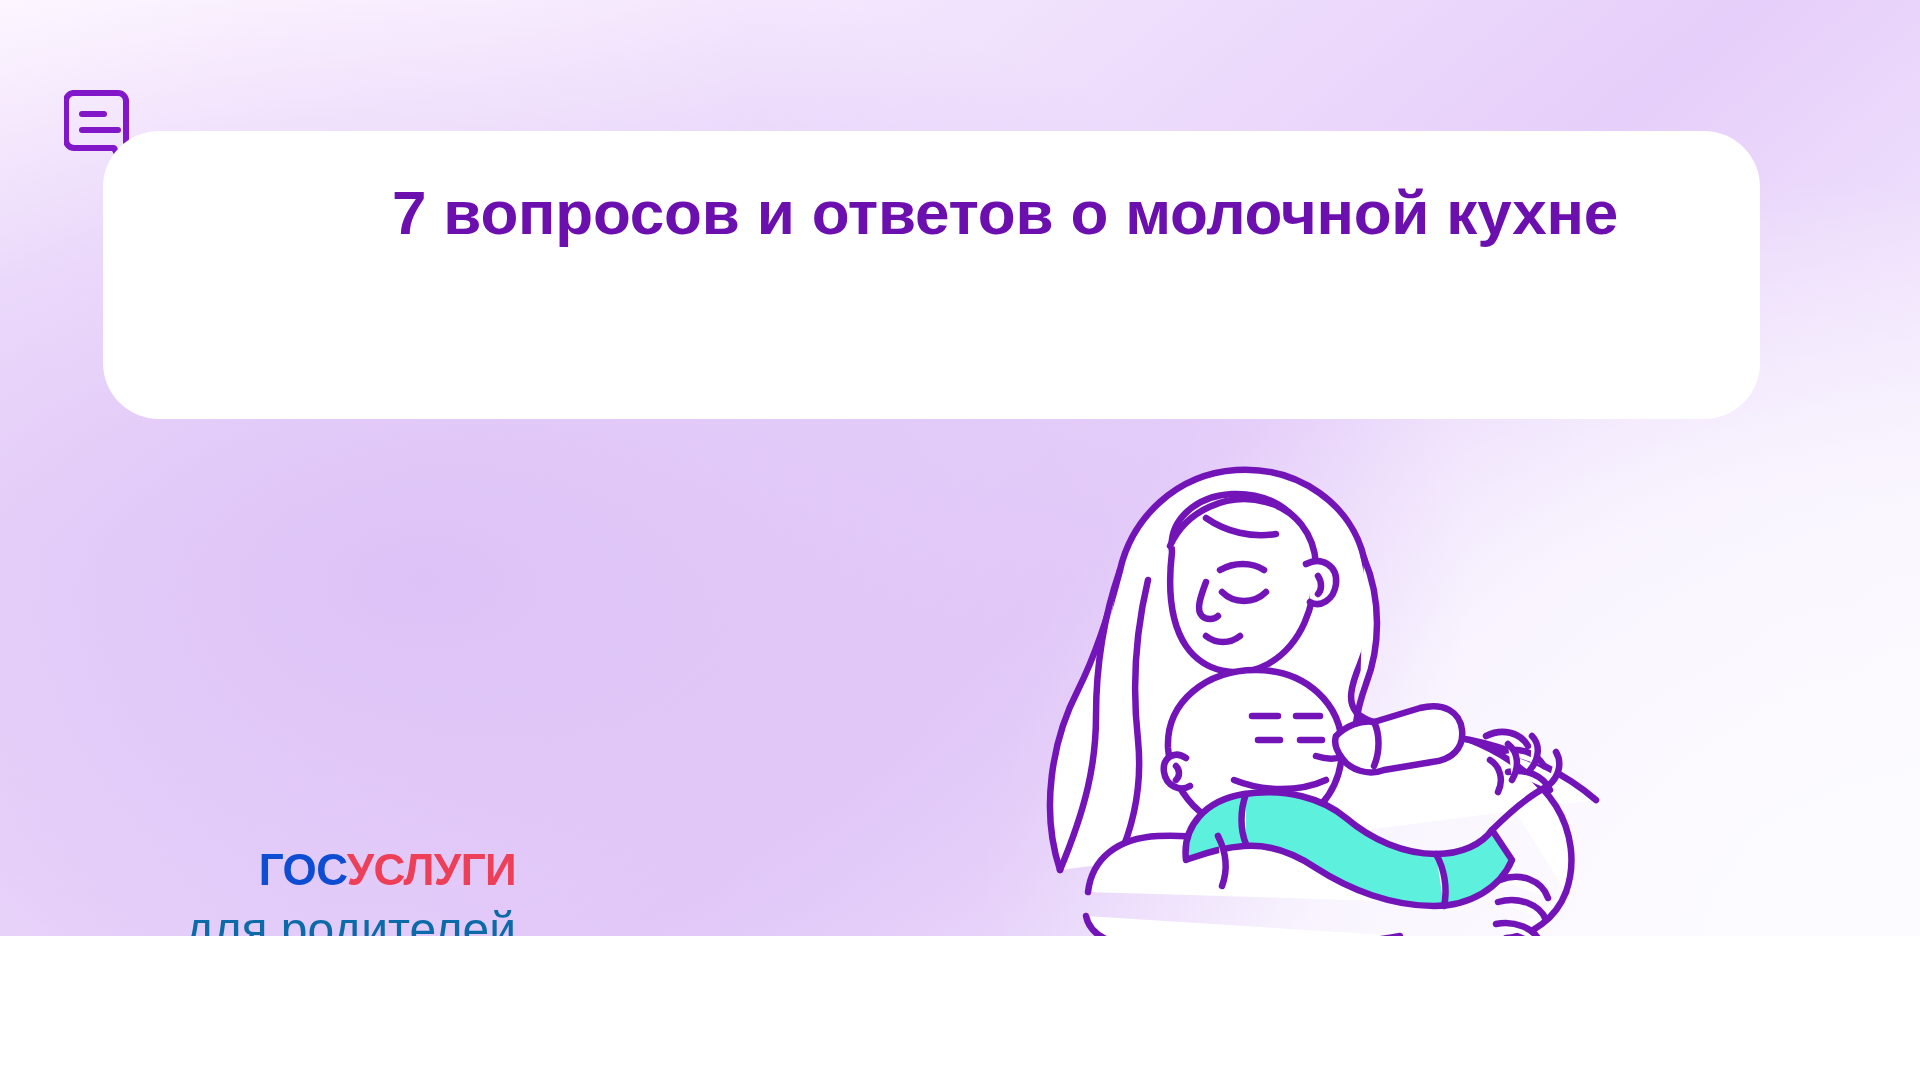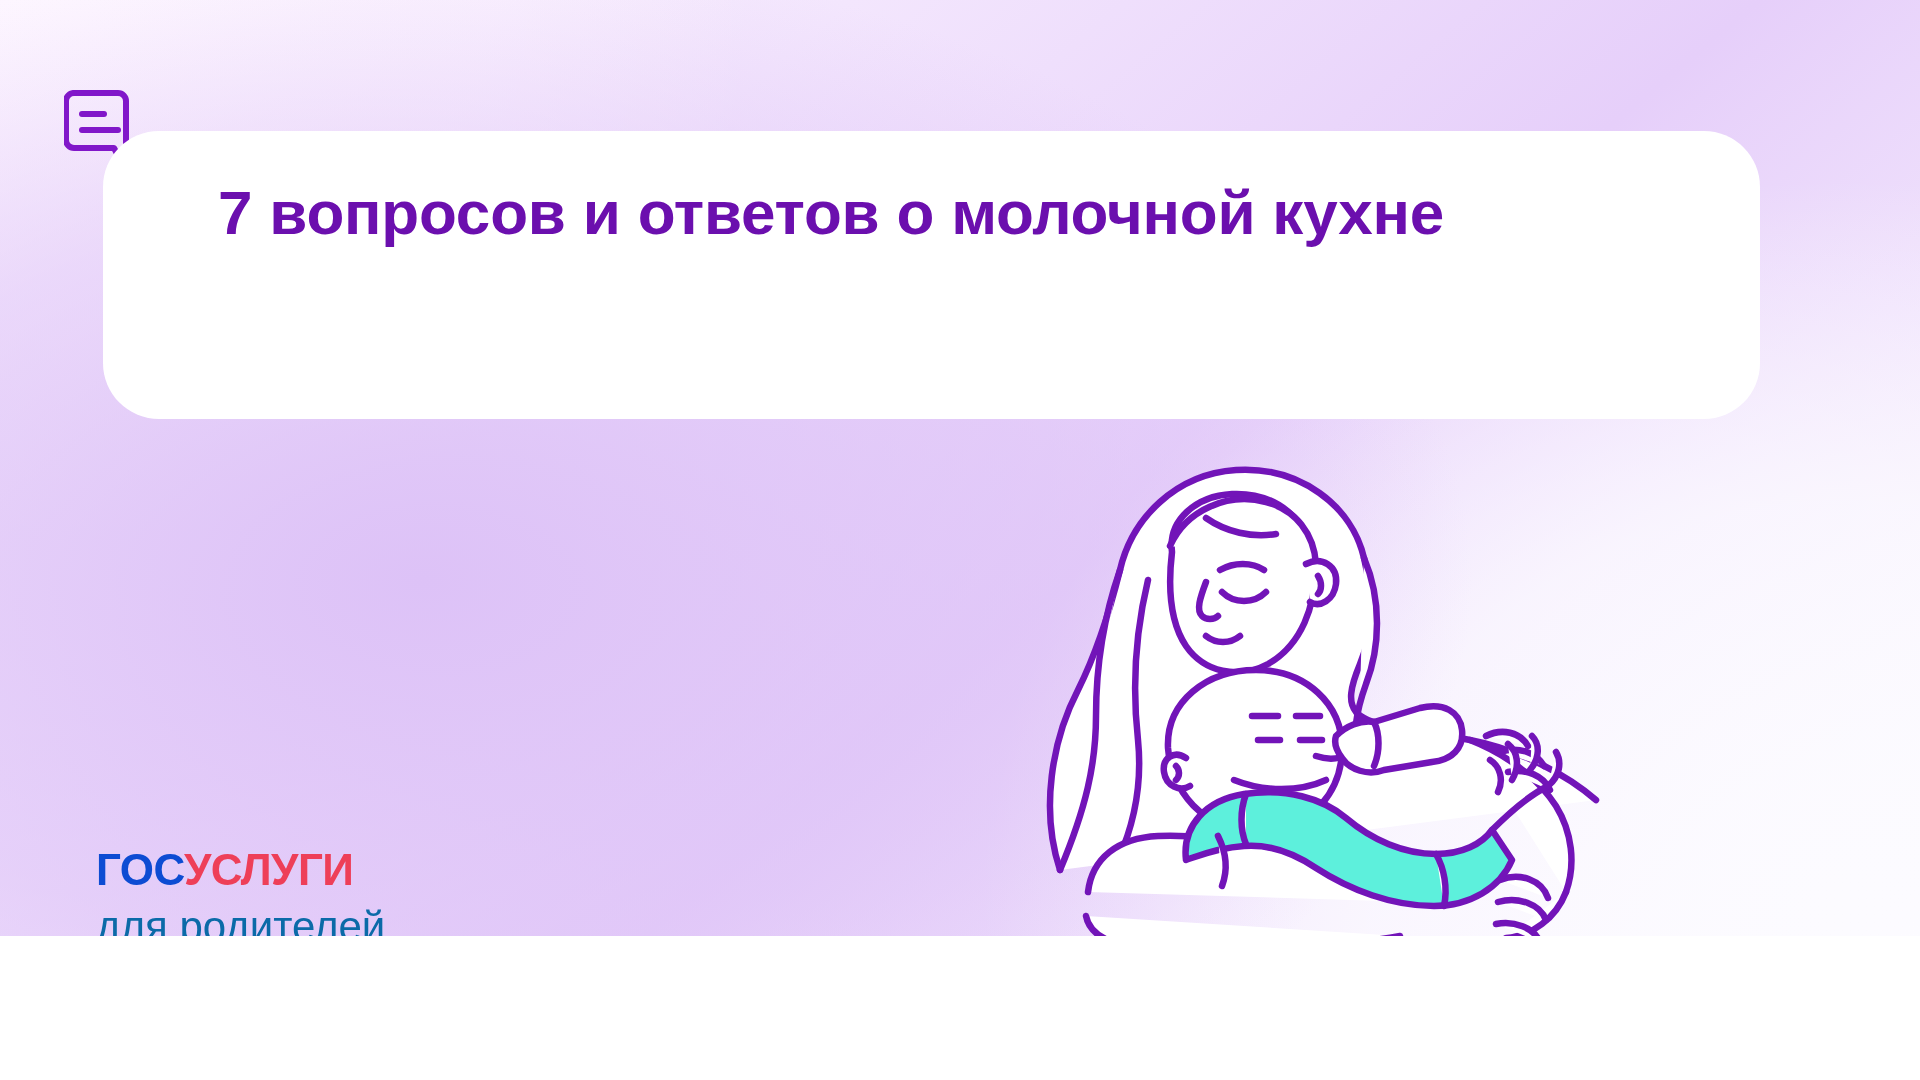--- a/index.html
+++ b/index.html
@@ -15,20 +15,21 @@
     width: 1920px;
     height: 936px;
     overflow: hidden;
     font-family: "Liberation Sans", "DejaVu Sans", sans-serif;
     background-color: #ece0fb;
     background-image:
       radial-gradient(ellipse 1500px 900px at 22% 62%, #ddc2f7 0%, rgba(221,194,247,0.55) 42%, rgba(221,194,247,0) 70%),
       radial-gradient(ellipse 1200px 1000px at 96% 96%, #fcfbff 0%, rgba(252,251,255,0.75) 40%, rgba(252,251,255,0) 72%),
       radial-gradient(ellipse 900px 700px at 4% 2%, #fdf6ff 0%, rgba(253,246,255,0.6) 45%, rgba(253,246,255,0) 75%),
       linear-gradient(140deg, #fbf3fe 0%, #f3e6fd 28%, #e6cffa 58%, #f3e8fd 82%, #fdfcff 100%);
+    text-align: right;
   }
 
   
   .bubble-icon {
     position: absolute;
     left: 64px;
     top: 86px;
     width: 70px;
     height: 92px;
   }
@@ -70,21 +71,21 @@
     font-size: 44px;
     font-weight: 700;
     line-height: 1.02;
     letter-spacing: -0.6px;
     white-space: nowrap;
   }
   .logo-gos   { color: #0d4cd3; }
   .logo-uslugi{ color: #ee3f58; }
   .logo-sub {
     margin: 12px 0 0 0;
-    font-size: 42px;
+    font-size: 48px;
     font-weight: 400;
     line-height: 1.05;
     color: #0b6aa8;
     white-space: nowrap;
   }
 
   
   .illustration {
     position: absolute;
     left: 1000px;

